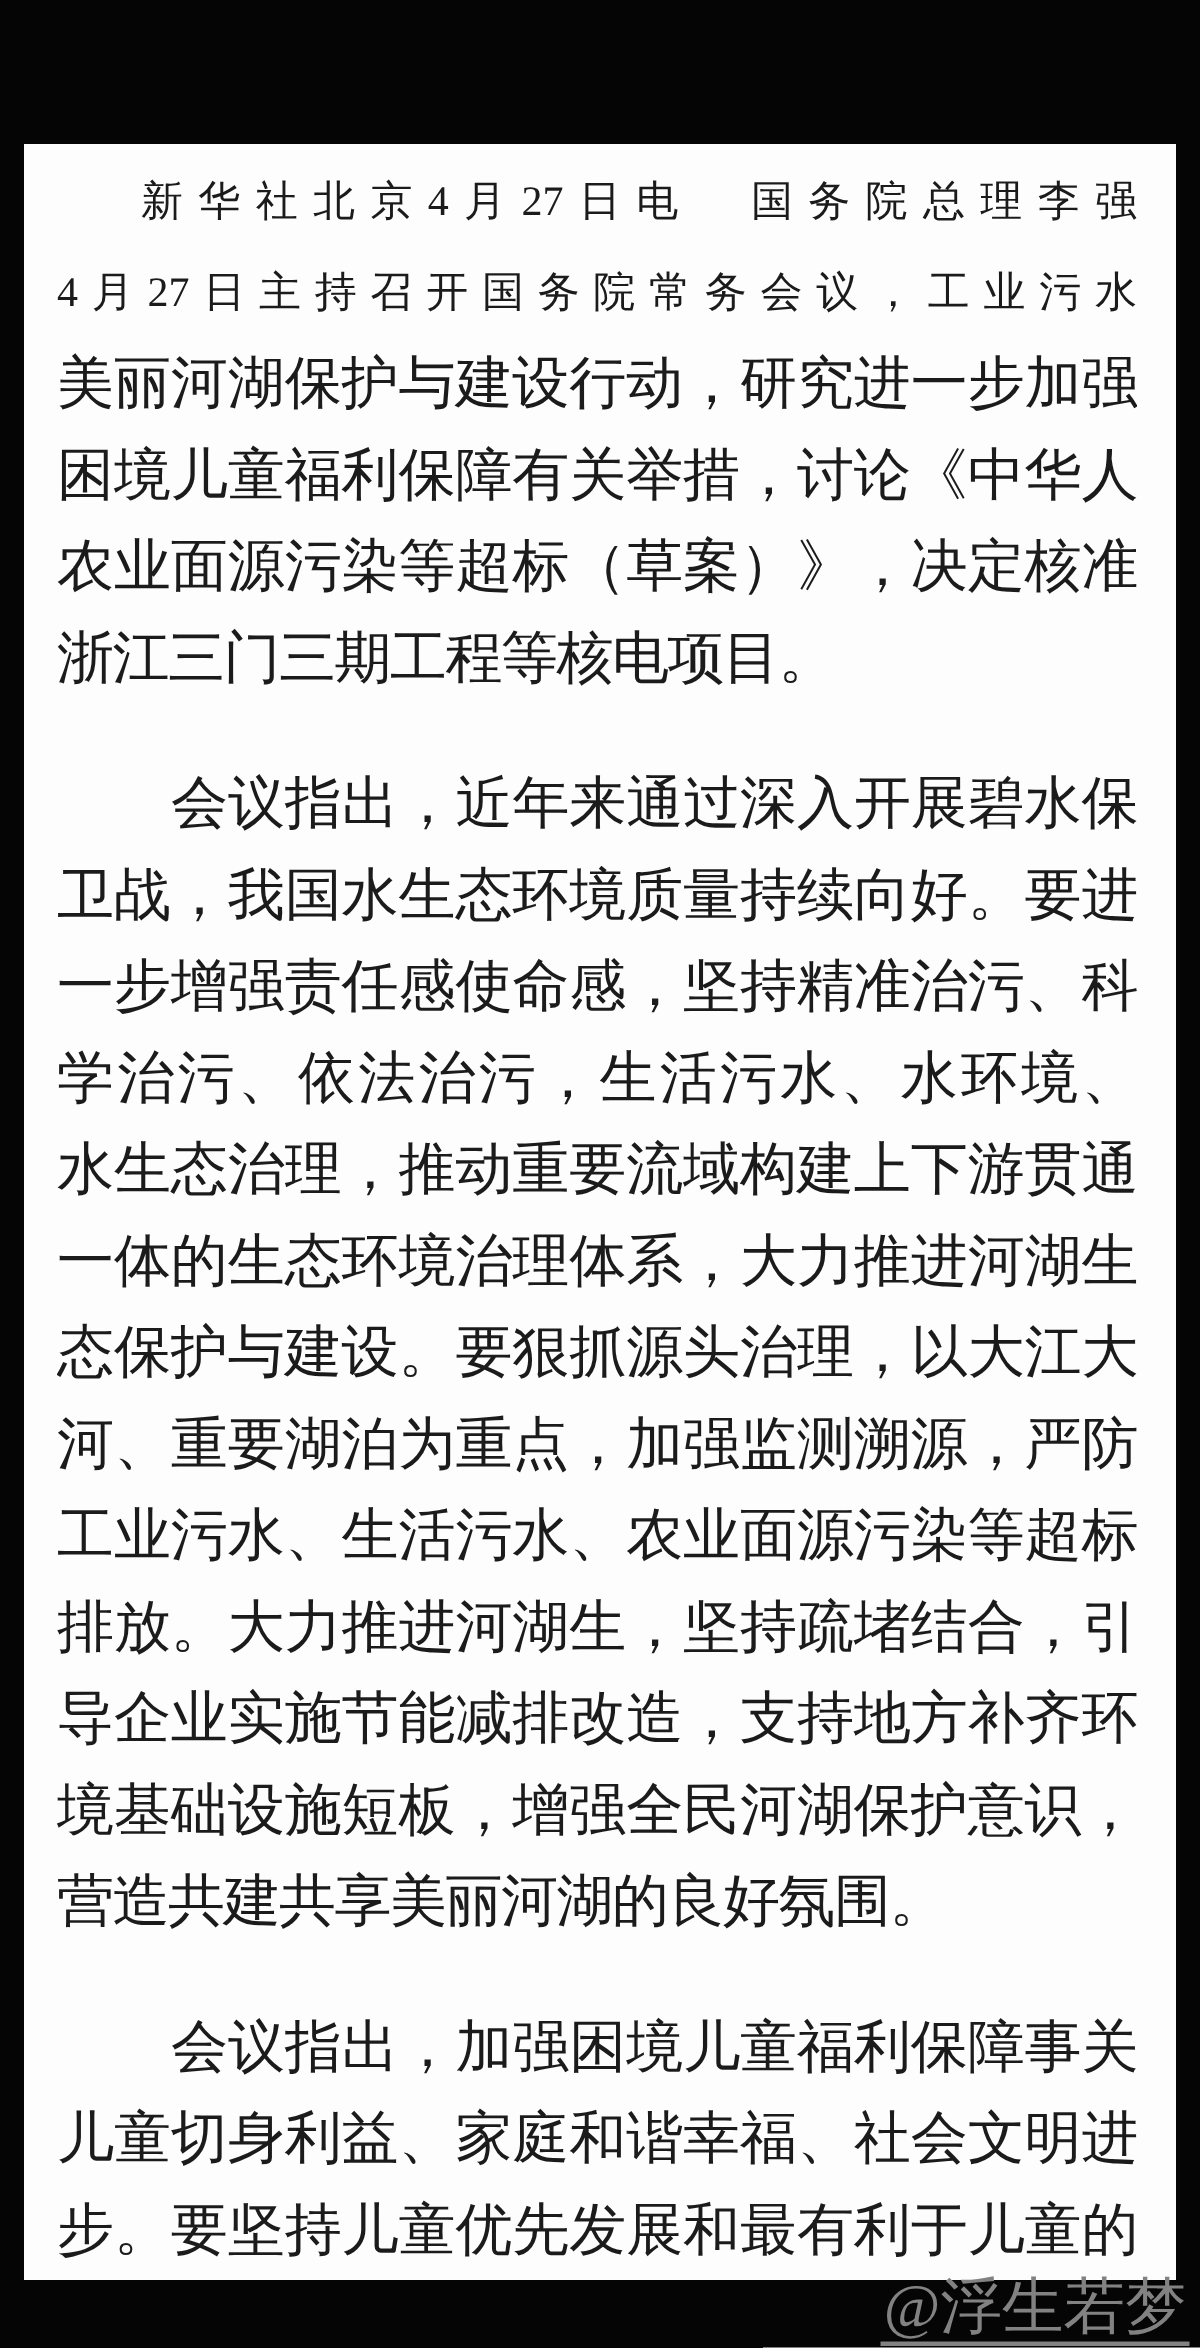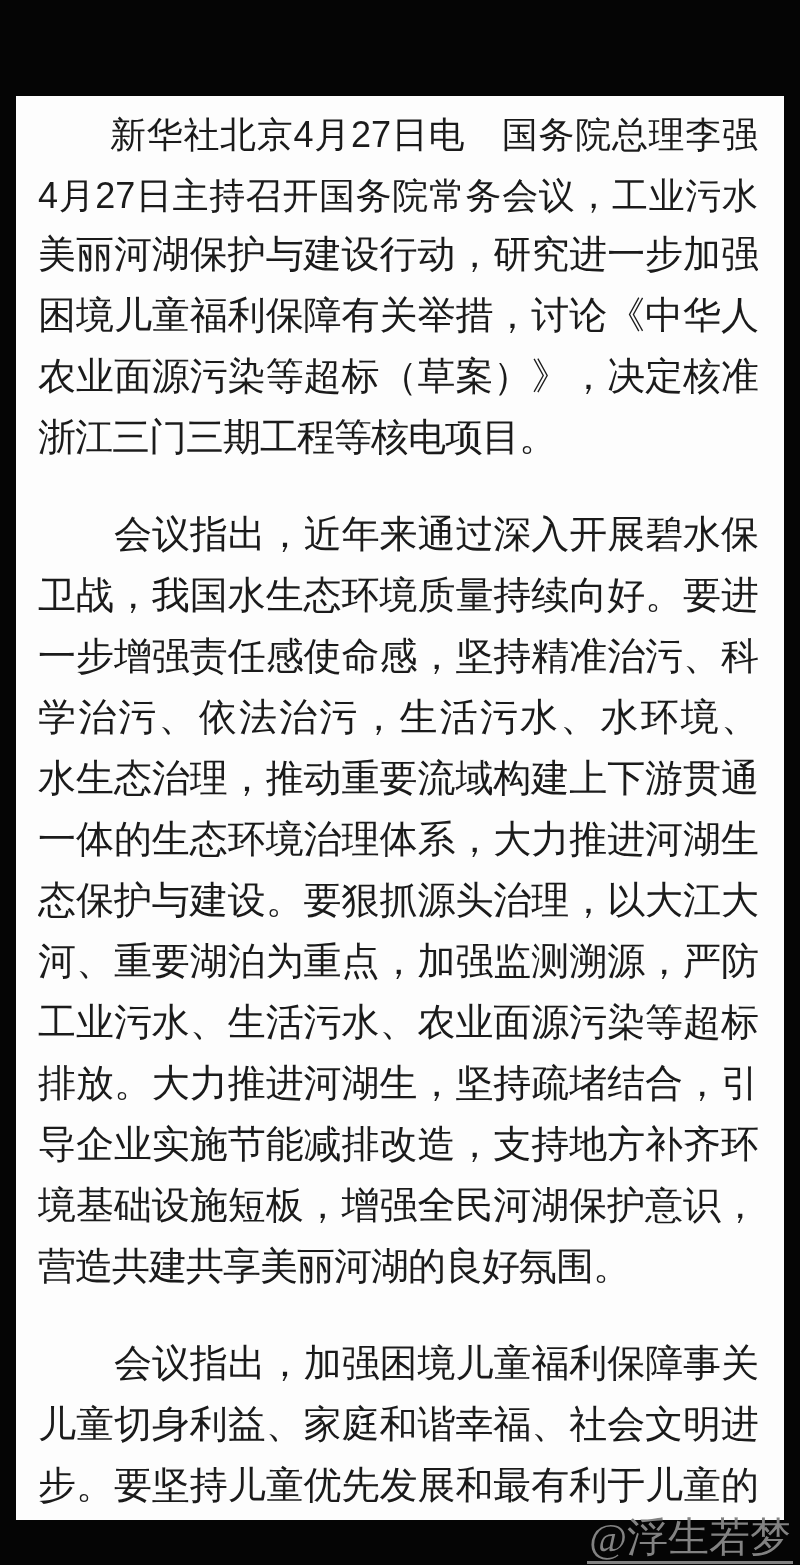--- a/index.html
+++ b/index.html
@@ -33,27 +33,27 @@
   .line {
     height: 61px;
     line-height: 61px;
     color: #1b1b1b;
     white-space: nowrap;
     overflow: hidden;
     text-align: justify;
     text-align-last: justify;
   }
   .line.sans {
-    font-family: Liberation Mono, monospace;
+    font-family: Liberation Sans, sans-serif;
     font-size: 38px;
     letter-spacing: -1px;
   }
   .line.serif {
-    font-family: Liberation Sans, sans-serif;
-    font-size: 36px;
+    font-family: Liberation Serif, serif;
+    font-size: 28px;
     letter-spacing: 0;
   }
   .line.indent {
     text-indent: 2em;
   }
   .line.no-justify {
     text-align-last: left;
   }
   .watermark {
     position: absolute;

